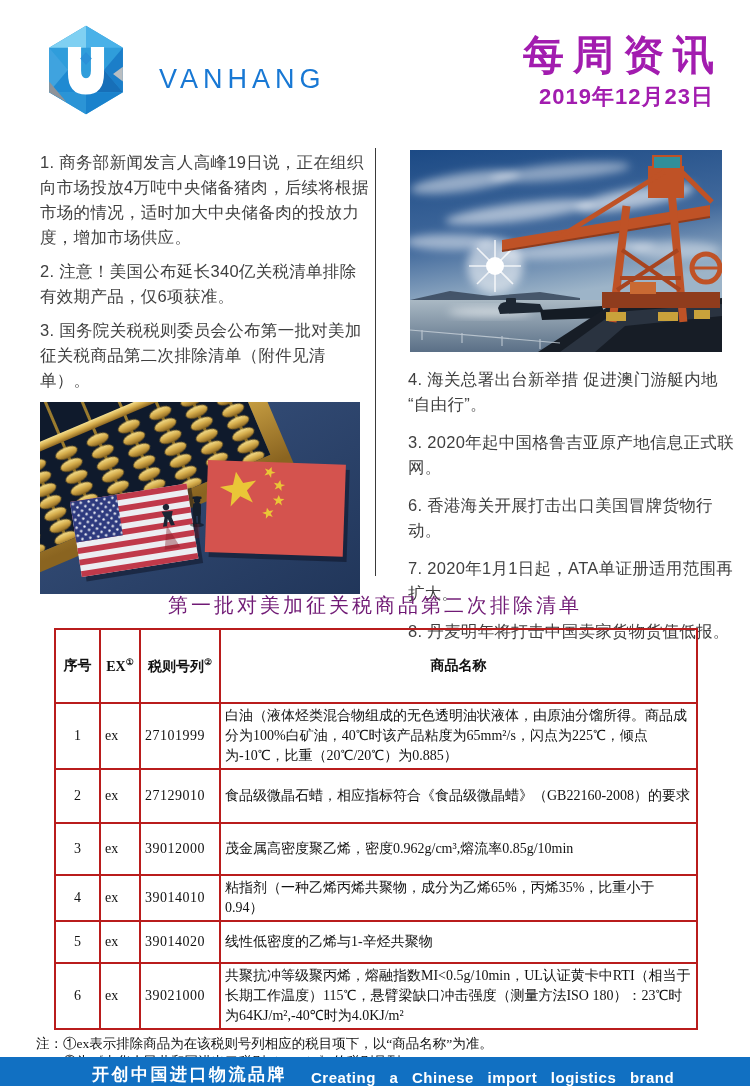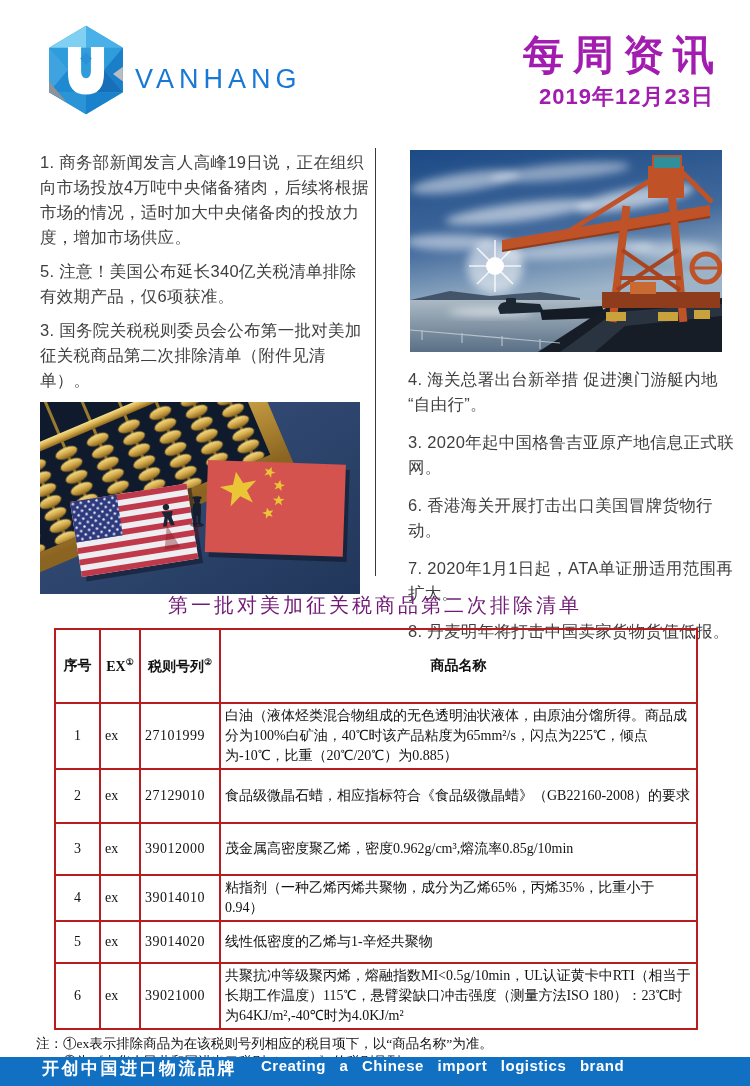--- a/index.html
+++ b/index.html
@@ -2,21 +2,21 @@
 <html><head>
 <meta charset="utf-8">
 <style>
   html,body{margin:0;padding:0;background:#888;}
   .page{position:relative;width:750px;height:1086px;margin:0 auto;background:#fff;overflow:hidden;
         font-family:"Liberation Sans",sans-serif;color:#3f3f3f;}
   
   .header{position:absolute;top:24px;left:45px;right:36px;display:flex;justify-content:space-between;align-items:flex-start;}
   .brand{display:flex;align-items:center;}
   .brand svg{width:82px;height:92px;display:block;}
-  .brand-name{font-size:27px;color:#1878d4;letter-spacing:5px;margin-left:8px;margin-top:18px;}
+  .brand-name{font-size:27px;color:#1878d4;letter-spacing:5px;margin-left:32px;margin-top:18px;}
   .masthead{text-align:right;color:#a21caf;margin-top:10px;}
   .masthead-title{font-size:41px;font-weight:bold;letter-spacing:9px;line-height:1.05;margin-right:-9px;}
   .masthead-date{font-size:22px;font-weight:bold;letter-spacing:1px;margin-top:5px;text-align:right;}
   
   .columns{position:absolute;top:150px;left:40px;width:684px;}
   .col-left{position:absolute;left:0;top:0;width:330px;}
   .col-right{position:absolute;left:368px;top:0;width:334px;}
   .divider{position:absolute;left:375px;top:148px;width:1px;height:428px;background:#3a3a3a;}
   .news-item{font-size:16.5px;line-height:25px;margin:0 0 9px 0;letter-spacing:.3px;}
   .col-right .news-item{margin-bottom:13px;}
@@ -37,21 +37,21 @@
   td.no{text-align:center;}
   td.ex{text-align:left;padding-left:6px;}
   td.code{text-align:left;padding-left:7px;letter-spacing:.5px;}
   td.name{text-align:left;line-height:20px;padding:4px 8px;border-radius:11px;}
   tr.r1 td{height:56px;} tr.r2 td{height:48px;} tr.r3 td{height:46px;}
   tr.r4 td{height:40px;} tr.r5 td{height:36px;} tr.r6 td{height:58px;}
   .notes{margin:5px 0 0 36px;font-size:13.5px;line-height:18px;color:#111;}
   .note-2{margin-left:27px;}
   
   .footer{position:absolute;left:0;right:0;bottom:0;height:29px;background:#1170c2;color:#fff;
-          display:flex;align-items:flex-start;padding-left:42px;box-sizing:border-box;}
+          display:flex;align-items:flex-end;padding-left:92px;box-sizing:border-box;}
   .footer-cn{font-size:17px;font-weight:bold;letter-spacing:2.5px;}
   .footer-en{font-size:15px;font-weight:bold;letter-spacing:.5px;word-spacing:9px;margin-left:24px;}
 </style>
 </head>
 <body>
 
 <div class="page">
 
   <div class="header">
     <div class="brand">
@@ -76,21 +76,21 @@
       <div class="masthead-title">每周资讯</div>
       <div class="masthead-date">2019年12月23日</div>
     </div>
   </div>
 
   <div class="divider"></div>
   <div class="columns">
 
     <div class="col-left">
       <p class="news-item">1. 商务部新闻发言人高峰19日说，正在组织向市场投放4万吨中央储备猪肉，后续将根据市场的情况，适时加大中央储备肉的投放力度，增加市场供应。</p>
-      <p class="news-item">5. 注意！美国公布延长340亿关税清单排除有效期产品，仅6项获准。</p>
+      <p class="news-item">2. 注意！美国公布延长340亿关税清单排除有效期产品，仅6项获准。</p>
       <p class="news-item">3. 国务院关税税则委员会公布第一批对美加征关税商品第二次排除清单（附件见清单）。</p>
 
       <div class="photo photo-left">
         <svg viewBox="0 0 320 192" width="320" height="192">
           <defs>
             <linearGradient id="bgNavy" x1="0" y1="0" x2="1" y2="1">
               <stop offset="0" stop-color="#3a5480"></stop>
                 <stop offset="1" stop-color="#21365a"></stop>
             </linearGradient>
             <linearGradient id="goldLG" x1="0" y1="0" x2="0" y2="1">

